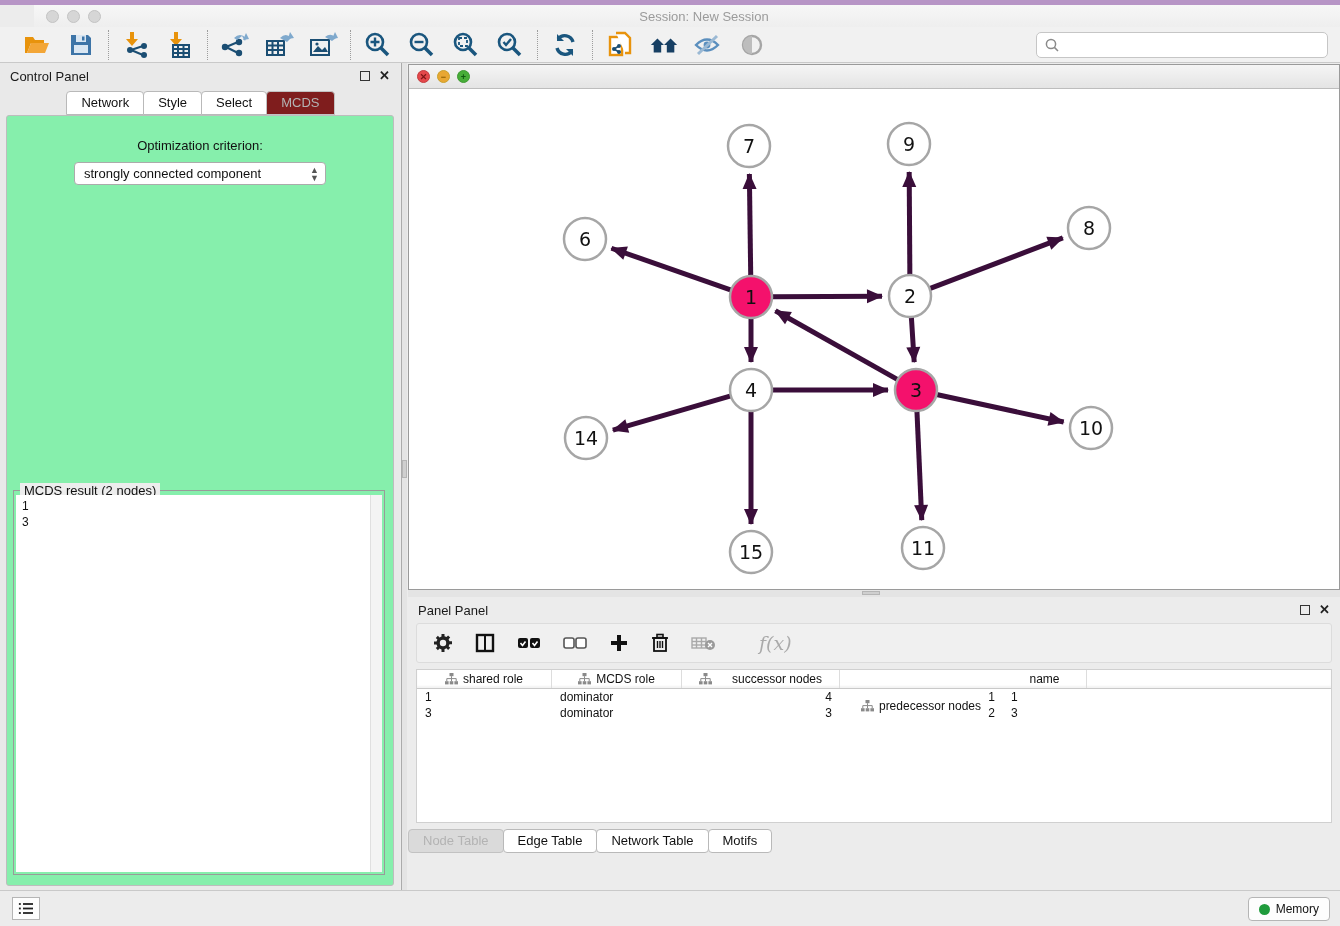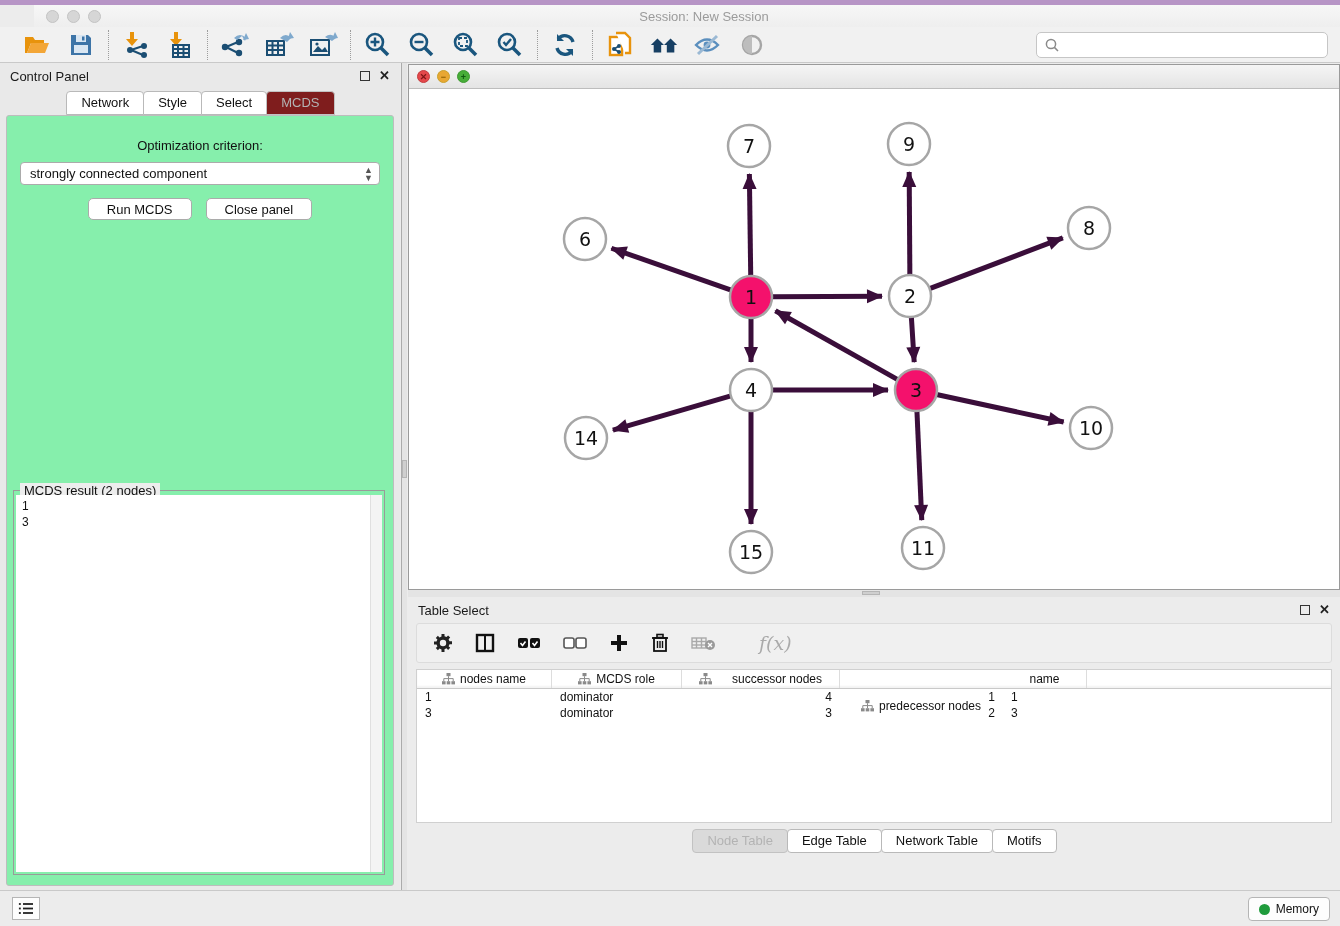--- a/index.html
+++ b/index.html
@@ -27,21 +27,21 @@
   .panel-header { height:26px; display:flex; align-items:center; padding:0 10px; }
   .panel-title { font-size:13px; color:#1a1a1a; }
   .panel-hdr-icons { margin-left:auto; display:flex; gap:9px; align-items:center; }
   .float-icon { width:10px; height:10px; border:1.5px solid #333; }
   .close-x { font-size:13px; font-weight:bold; color:#222; line-height:10px; }
   .cp-tabs { display:flex; justify-content:center; gap:0; position:relative; top:2px; z-index:2; }
   .tab { font-size:13px; padding:3px 14px 4px; border:1px solid #b9b9b9; background:#fff; color:#111; border-radius:4px 4px 0 0; margin-right:-1px; }
   .tab.active { background:#7f1d1d; color:#b3b3b3; border-color:#c2c2c2; }
   .cp-content { position:absolute; left:6px; right:6px; top:52px; bottom:4px; background:#86efac; border:1px solid #bdbdbd; border-radius:3px; }
   .opt-label { text-align:center; font-size:13px; margin-top:22px; color:#111; }
-  .cp-select { position:relative; margin:9px auto 0; width:360px; height:23px; background:#fff; border:1px solid #ababab; border-radius:4px; font-size:13px; display:flex; align-items:center; padding:0 9px; color:#111; }
+  .cp-select { position:relative; margin:9px auto 0; width:252px; height:23px; background:#fff; border:1px solid #ababab; border-radius:4px; font-size:13px; display:flex; align-items:center; padding:0 9px; color:#111; }
   .stepper { position:absolute; right:6px; top:3px; font-size:9px; color:#555; line-height:8px; text-align:center; }
   .cp-buttons { display:flex; justify-content:center; gap:14px; margin-top:13px; }
   .btn { height:22px; background:#fff; border:1px solid #ababab; border-radius:5px; font-size:13px; padding:0 18px; color:#111; }
   .result-group { position:absolute; left:6px; right:8px; top:374px; bottom:10px; border:1px solid #9a9a9a; }
   .result-legend { position:absolute; top:-8px; left:6px; background:#ededed; padding:0 4px; font-size:13px; color:#111; }
   .result-text { position:absolute; left:2px; top:4px; right:14px; bottom:2px; background:#fff; font-size:12px; color:#111; padding:3px 6px; line-height:16px; }
   .result-scroll { position:absolute; right:2px; top:4px; width:12px; bottom:2px; background:#f4f4f4; border-left:1px solid #e0e0e0; }
 
   
   .vsplit { position:absolute; left:401px; top:63px; width:6px; height:827px; background:#e4e4e4; border-left:1px solid #ababab; }
@@ -65,21 +65,21 @@
   .tp-toolbar { position:absolute; left:8px; right:8px; top:26px; height:40px; background:#f0f0f0; border:1px solid #dcdcdc; border-radius:3px; display:flex; align-items:center; gap:22px; padding:0 16px; }
   .tp-btn { display:flex; align-items:center; justify-content:center; }
   .fx { font-family:"DejaVu Serif",serif; font-style:italic; font-size:19px; color:#aaa;margin-left:20px; }
   .tp-table { position:absolute; left:8px; right:8px; top:72px; bottom:66px; background:#fff; border:1px solid #d0d0d0; overflow:hidden; }
   .thead { display:flex; height:19px; border-bottom:1px solid #c9c9c9; background:#fff; box-shadow:inset 0 -2px 2px rgba(0,0,0,0.05); }
   .th { display:flex; align-items:center; justify-content:center; gap:5px; font-size:12px; color:#111; border-right:1px solid #ddd; }
   .th:nth-child(1){width:135px;} .th:nth-child(2){width:130px;} .th:nth-child(3){width:158px;gap:20px;} .th:nth-child(4){width:163px;margin-top:36px;} .th:nth-child(5){width:84px;}
   .trow { display:flex; height:16px; font-size:12px; color:#111; }
   .td { padding:1px 8px; }
   .td:nth-child(1){width:135px;} .td:nth-child(2){width:130px;} .td:nth-child(3){width:158px; text-align:right;} .td:nth-child(4){width:163px; text-align:right;} .td:nth-child(5){width:84px;}
-  .tp-tabs { position:absolute; left:0; right:0; bottom:36px; display:flex; justify-content:center; }
+  .tp-tabs { position:absolute; left:0; right:0; bottom:36px; display:flex; justify-content:flex-start; }
   .tp-tabs .tab { border-radius:4px; padding:3px 14px 4px; }
   .tp-tabs .tab.active { background:#dadada; color:#b3b3b3; }
 
   
   .statusbar { position:absolute; left:0; top:890px; width:1340px; height:38px; background:#ececec; border-top:1px solid #c9c9c9; }
   .sb-left { position:absolute; left:12px; top:6px; width:28px; height:23px; background:#fdfdfd; border:1px solid #b5b5b5; display:flex; align-items:center; justify-content:center; }
   .mem-btn { position:absolute; right:10px; top:6px; height:24px; background:#fdfdfd; border:1px solid #b5b5b5; border-radius:4px; display:flex; align-items:center; gap:6px; padding:0 10px; font-size:12px; color:#111; }
   .mem-dot { width:11px; height:11px; border-radius:50%; background:#1f9b3c; }
 
   svg { display:block; }
@@ -280,24 +280,20 @@
     <div class="tab">Network</div>
     <div class="tab">Style</div>
     <div class="tab">Select</div>
     <div class="tab active">MCDS</div>
   </div>
   <div class="cp-content">
     <div class="opt-label">Optimization criterion:</div>
     <div class="cp-select">
       <span>strongly connected component</span>
       <span class="stepper">▲<br>▼</span>
-    </div>
-    <div class="cp-buttons">
-      <button class="btn">Run MCDS</button>
-      <button class="btn">Close panel</button>
     </div>
     <div class="result-group">
       <span class="result-legend">MCDS result (2 nodes)</span>
       <div class="result-text">
         <div>1</div>
         <div>3</div>
       </div>
       <div class="result-scroll"></div>
     </div>
   </div>
@@ -361,21 +357,21 @@
         <circle cx="177" cy="349" r="21" fill="#ffffff" stroke="#a6a6a6" stroke-width="2.5"></circle>
         <text x="177" y="349" text-anchor="middle" dy="0.36em" font-size="19" font-family="&quot;DejaVu Sans&quot;, sans-serif" fill="#111111">14</text>
         <circle cx="342" cy="463" r="21" fill="#ffffff" stroke="#a6a6a6" stroke-width="2.5"></circle>
         <text x="342" y="463" text-anchor="middle" dy="0.36em" font-size="19" font-family="&quot;DejaVu Sans&quot;, sans-serif" fill="#111111">15</text>
       </svg>
   </div>
 </div>
 
 <div class="table-panel">
   <div class="panel-header">
-    <span class="panel-title">Table Select</span>
+    <span class="panel-title">Panel Panel</span>
     <span class="panel-hdr-icons">
       <span class="float-icon"></span>
       <span class="close-x">✕</span>
     </span>
   </div>
   <div class="tp-toolbar">
     <div class="tp-btn">
       <svg width="20" height="20" viewBox="0 0 20 20">
           <path fill="#222" d="M8.5 1h3v2.2l2 .9 1.6-1.6 2.1 2.1-1.6 1.6.9 2H19v3h-2.5l-.9 2 1.6 1.6-2.1 2.1-1.6-1.6-2 .9V19h-3v-2.5l-2-.9-1.6 1.6-2.1-2.1 1.6-1.6-.9-2H1v-3h2.5l.9-2-1.6-1.6 2.1-2.1 1.6 1.6 2-.9z"></path>
           <circle cx="10" cy="10" r="3.2" fill="#f0f0f0"></circle>
@@ -436,21 +432,21 @@
       <div class="th">
         <svg width="13" height="12" viewBox="0 0 13 12">
             <g fill="#8a8a8a">
               <rect x="4.5" y="0" width="4" height="3.2"></rect>
               <rect x="0" y="8.2" width="3.6" height="3.2"></rect>
               <rect x="4.7" y="8.2" width="3.6" height="3.2"></rect>
               <rect x="9.4" y="8.2" width="3.6" height="3.2"></rect>
             </g>
             <path d="M6.5 3.2v2.4M1.8 8.2V5.6h9.4v2.6M6.5 5.6v2.6" fill="none" stroke="#8a8a8a" stroke-width="1"></path>
           </svg>
-        <span>nodes name</span>
+        <span>shared role</span>
       </div>
       <div class="th">
         <svg width="13" height="12" viewBox="0 0 13 12">
             <g fill="#8a8a8a">
               <rect x="4.5" y="0" width="4" height="3.2"></rect>
               <rect x="0" y="8.2" width="3.6" height="3.2"></rect>
               <rect x="4.7" y="8.2" width="3.6" height="3.2"></rect>
               <rect x="9.4" y="8.2" width="3.6" height="3.2"></rect>
             </g>
             <path d="M6.5 3.2v2.4M1.8 8.2V5.6h9.4v2.6M6.5 5.6v2.6" fill="none" stroke="#8a8a8a" stroke-width="1"></path>

